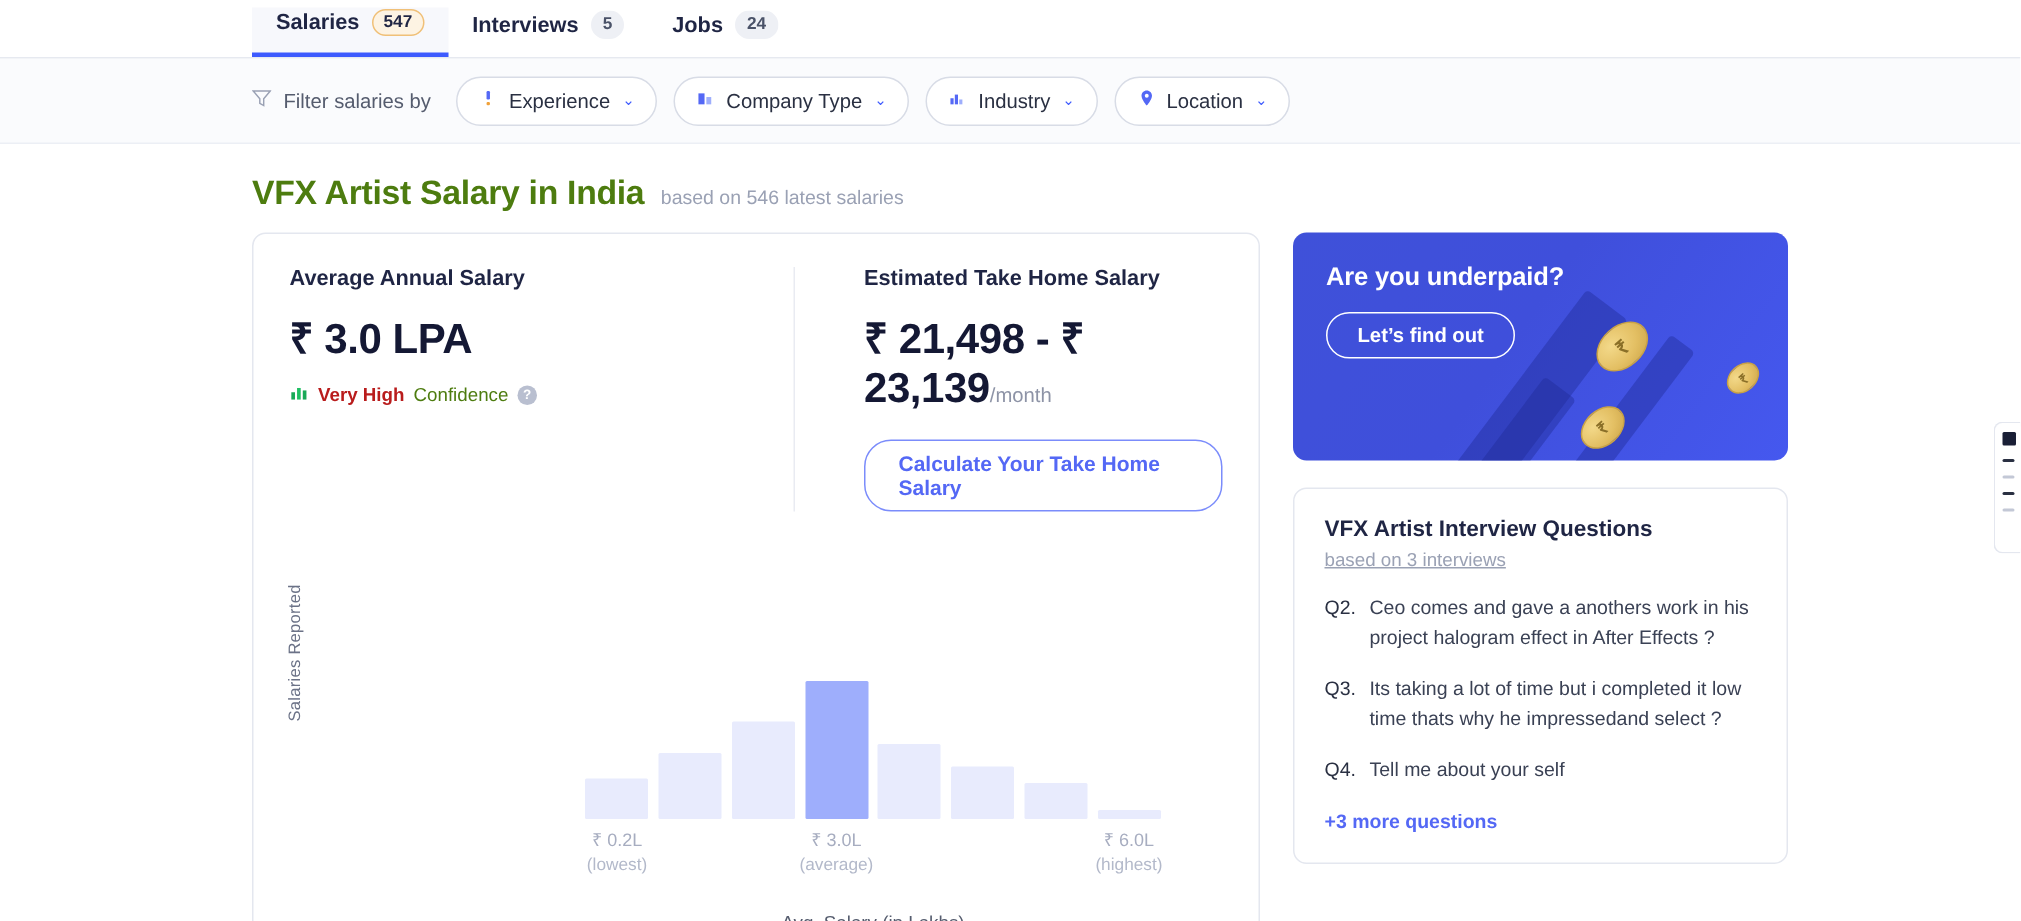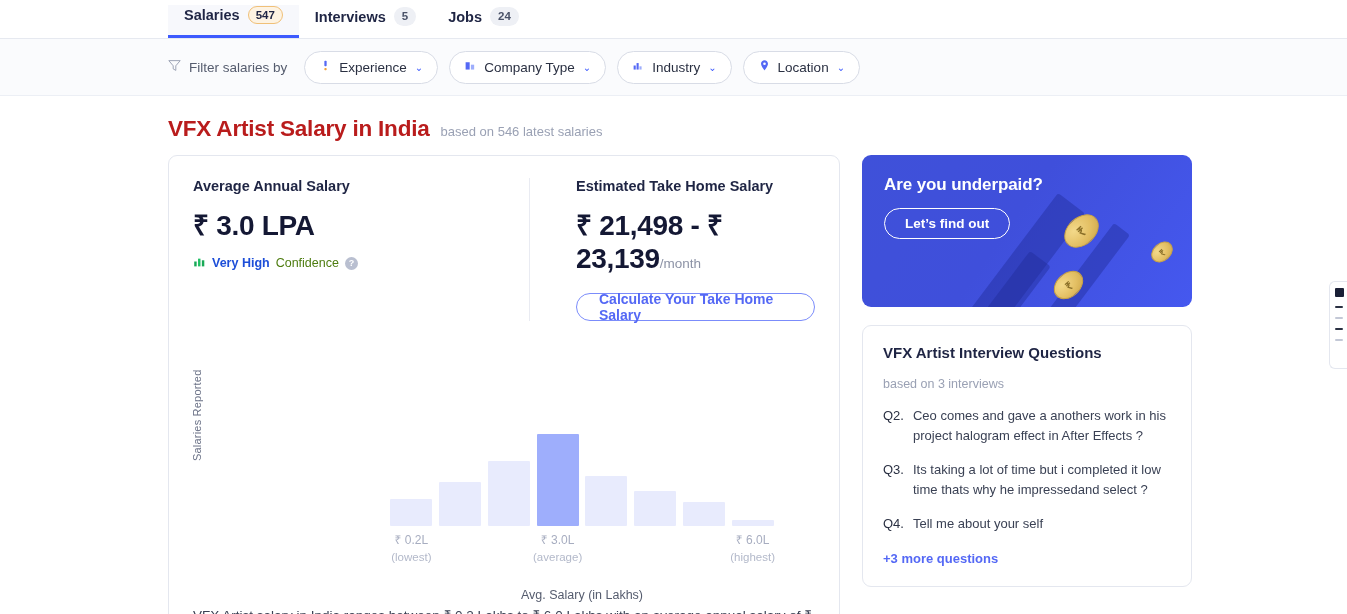--- a/index.html
+++ b/index.html
@@ -54,52 +54,52 @@
     background: #fff; font-size: 13.5px; color: #2a3042;
     cursor: pointer; white-space: nowrap;
   }
   .pill .chev { font-size: 10px; color: #3d5afe; margin-left: 1px; }
 
   
   .titlerow {
     display: flex; align-items: baseline; gap: 11px;
     padding: 20px 0 0 168px;
   }
-  .titlerow h1 { font-size: 22.5px; font-weight: 700; color: #b91c1c; letter-spacing: -0.2px; }
+  .titlerow h1 { font-size: 22.5px; font-weight: 700; color: #4d7c0f; letter-spacing: -0.2px; }
   .titlerow .sub { font-size: 13px; color: #9aa1b4; }
 
   
   .wrap { display: flex; gap: 22px; padding: 13px 0 0 168px; }
   .left { width: 672px; }
   .right { width: 330px; }
 
   .card {
     background: #fff; border: 1px solid #e4e7ef;
     border-radius: 9px;
   }
 
   
   .salary-top { display: flex; padding: 22px 24px 0 24px; }
   .sal-col { flex: 0 0 336px; }
   .sal-col.second { border-left: 1px solid #e9ebf2; padding-left: 46px; flex: 1; }
   .sal-head { font-size: 14.5px; font-weight: 700; color: #1f2544; }
   .sal-amount { font-size: 28px; font-weight: 700; color: #141834; margin-top: 11px; letter-spacing: -0.3px; }
   .sal-amount .mo { font-size: 13.5px; font-weight: 400; color: #8d93a6; letter-spacing: 0; }
   .conf { display: flex; align-items: center; gap: 6px; margin-top: 12px; font-size: 12.5px; }
-  .conf .vh { color: #1d4ed8; font-weight: 700; }
+  .conf .vh { color: #b91c1c; font-weight: 700; }
   .conf .cf { color: #4d7c0f; }
   .qmark {
     display: inline-flex; align-items: center; justify-content: center;
     width: 13px; height: 13px; border-radius: 50%;
     background: #b9bfd0; color: #fff; font-size: 9px; font-weight: 700;
     cursor: pointer;
   }
   .calc-btn {
     margin-top: 18px; display: inline-flex; align-items: center; justify-content: center;
-    height: 28px; padding: 0 22px;
+    height: 48px; padding: 0 22px;
     border: 1px solid #7b8cfb; border-radius: 18px;
     background: #fff; color: #5468f5; font-size: 14px; font-weight: 700;
     cursor: pointer;
   }
 
   
   .chart-area { position: relative; height: 175px; margin: 30px 0 0 0; padding-left: 24px; }
   .ylabel {
     position: absolute; left: 22px; top: 0;
     writing-mode: vertical-rl; transform: rotate(180deg);
@@ -152,21 +152,21 @@
   .coin {
     position: absolute; z-index: 4;
     background: radial-gradient(ellipse at 35% 30%, #f3d98a 0%, #e3bf63 55%, #c9a246 100%);
     border: 1px solid #c9a246; border-radius: 50%;
     color: #8a6f28; font-weight: 700; text-align: center;
   }
 
   
   .iv { padding: 18px 20px 20px 20px; }
   .iv h3 { font-size: 15px; font-weight: 700; color: #1f2544; }
-  .iv .based { font-size: 12.5px; color: #9aa1b4; margin-top: 16px; }
+  .iv .based { font-size: 12.5px; color: #9aa1b4; margin-top: 5px; text-decoration: underline; }
   .qrow { display: flex; gap: 9px; margin-top: 15px; font-size: 13px; line-height: 1.5; color: #3a4154; }
   .qrow .qn { color: #2a3042; flex: 0 0 auto; }
   .more { margin-top: 17px; font-size: 13px; font-weight: 700; color: #5468f5; cursor: pointer; }
 
   
   .sidewidget {
     position: absolute; right: 0; top: 281px;
     width: 18px; height: 88px;
     background: #fff; border: 1px solid #e4e7ef; border-right: none;
     border-radius: 6px 0 0 6px;

